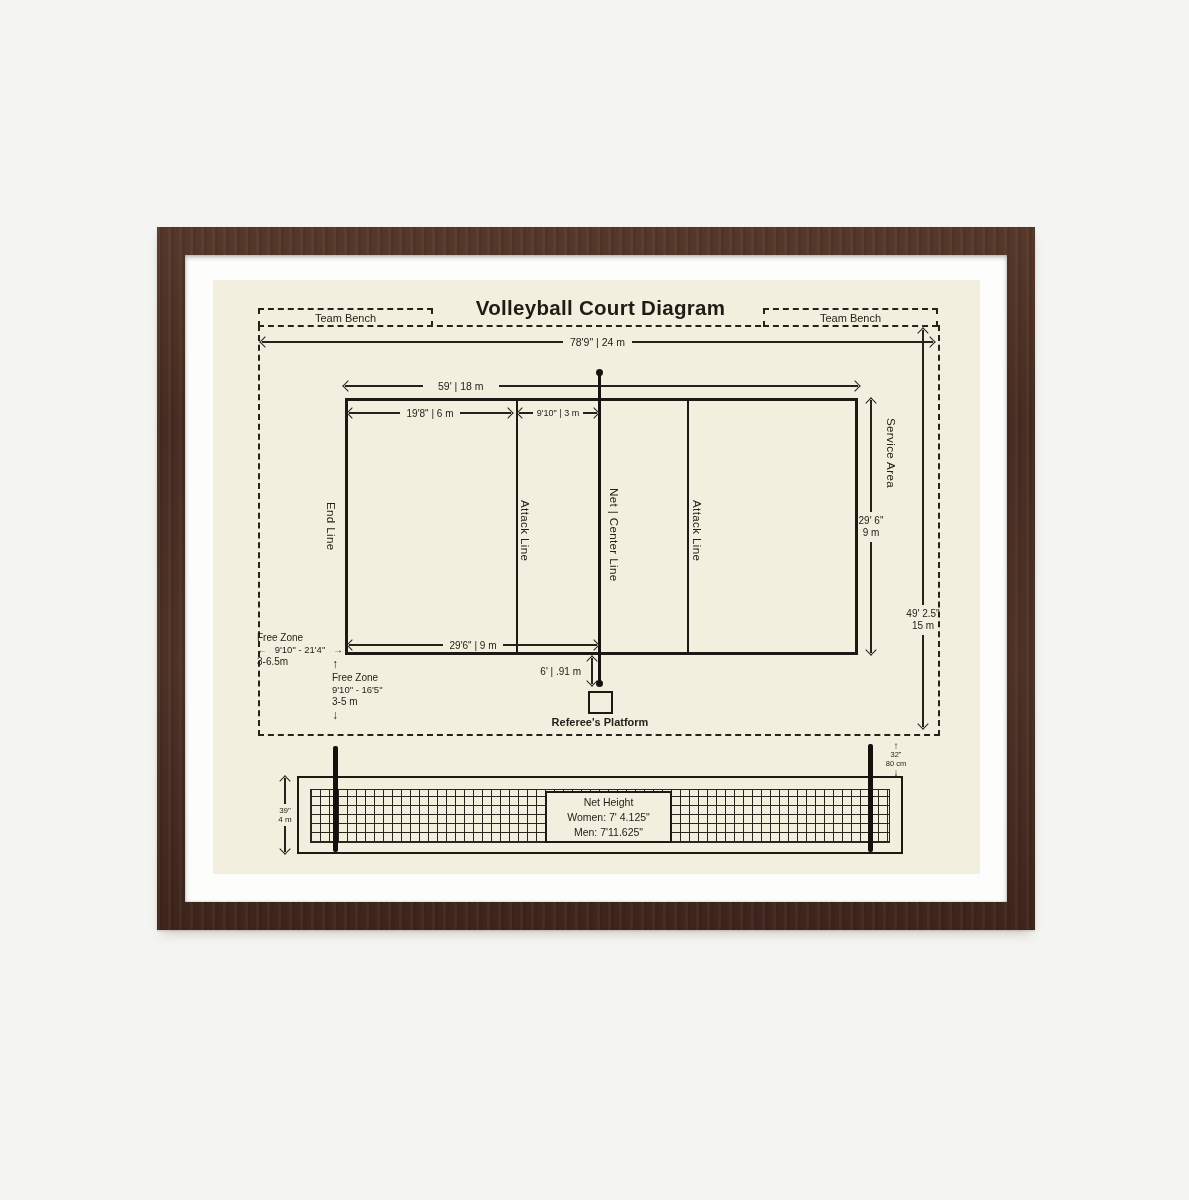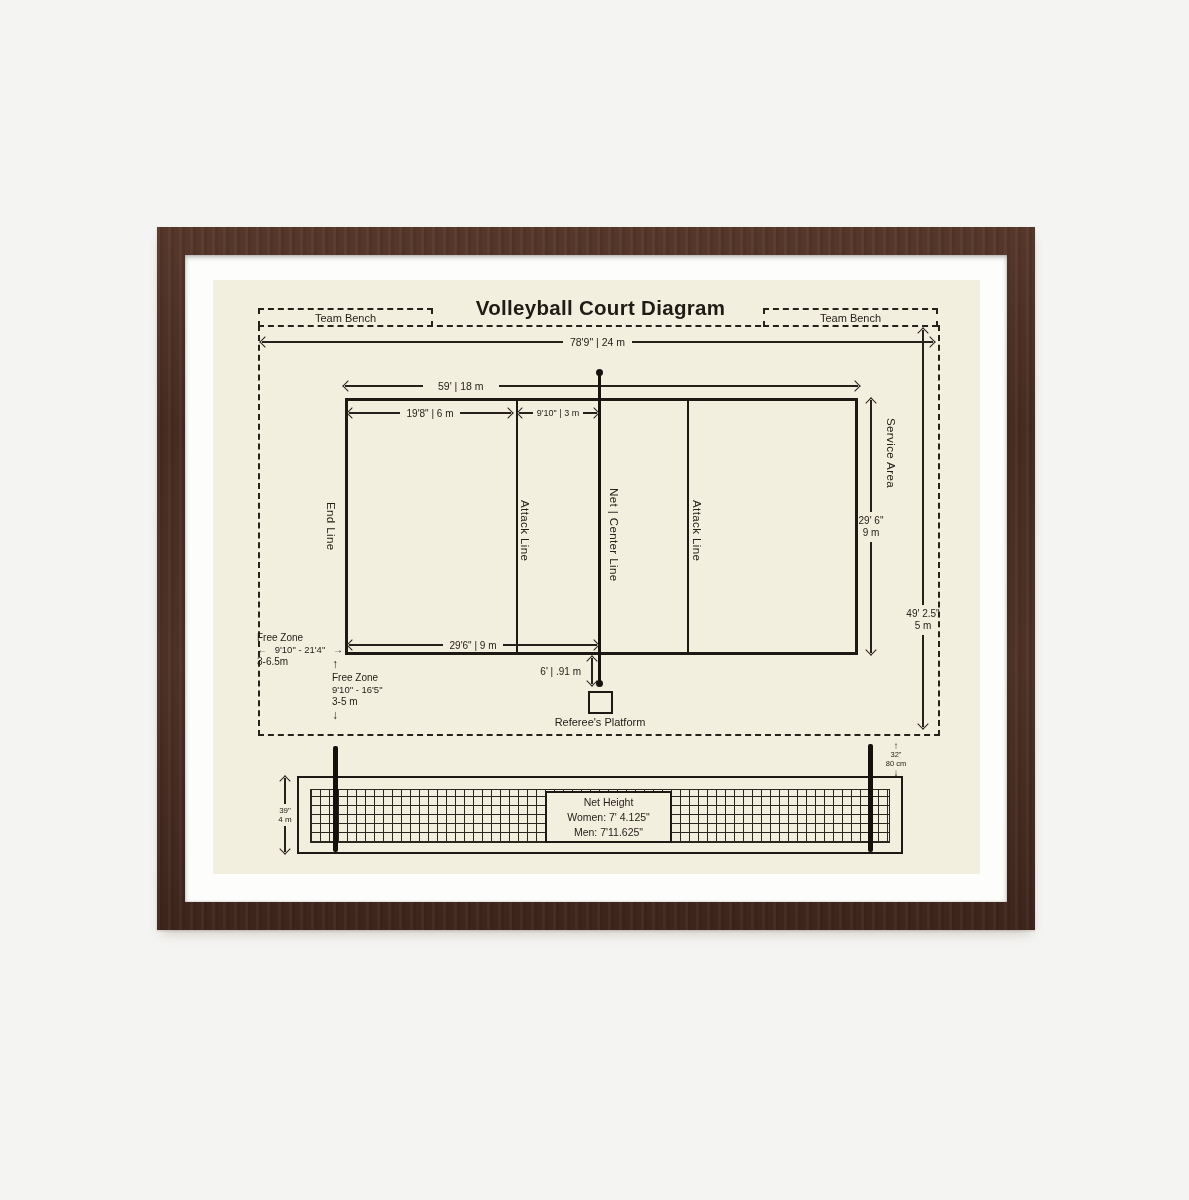--- a/index.html
+++ b/index.html
@@ -154,21 +154,21 @@
           <span>29' 6"</span><br>
           <span>9 m</span>
         </span>
         <span class="ln ad"></span>
       </div>
 
       <div class="vdim" style="left:693px;top:50px;width:34px;height:397px;">
         <span class="ln au" style="flex:0 0 275px;"></span>
         <span class="lbl">
           <span>49' 2.5"</span><br>
-          <span>5 m</span>
+          <span>15 m</span>
         </span>
         <span class="ln ad"></span>
       </div>
 
       <div class="fz" style="left:44px;top:352px;width:86px;">
         <div>Free Zone</div>
         <div class="rng">
           <span class="ar-glyph">←</span>
           <span>9'10" - 21'4"</span>
           <span class="ar-glyph">→</span>
@@ -183,21 +183,21 @@
         <div>3-5 m</div>
         <div class="ar-glyph" style="font-size:12px;line-height:15px;">↓</div>
       </div>
 
       <div class="abs t" style="left:296px;top:386px;width:72px;text-align:right;font-size:10px;">6' | .91 m</div>
       <div class="vdim" style="left:374px;top:378px;width:10px;height:26px;">
         <span class="ln au ad"></span>
       </div>
 
       <div class="refsq"></div>
-      <div class="abs t" style="left:299px;top:436px;width:176px;text-align:center;font-size:11px;">Referee's Platform</div>
+      <div class="abs t" style="left:299px;top:436px;width:176px;text-align:center;font-size:11px;font-weight:bold;">Referee's Platform</div>
 
       <div class="vdim" style="left:55px;top:498px;width:34px;height:74px;">
         <span class="ln au"></span>
         <span class="lbl" style="font-size:8px;line-height:9px;padding:2px 0;">
           <span>39"</span><br>
           <span>4 m</span>
         </span>
         <span class="ln ad"></span>
       </div>
 

